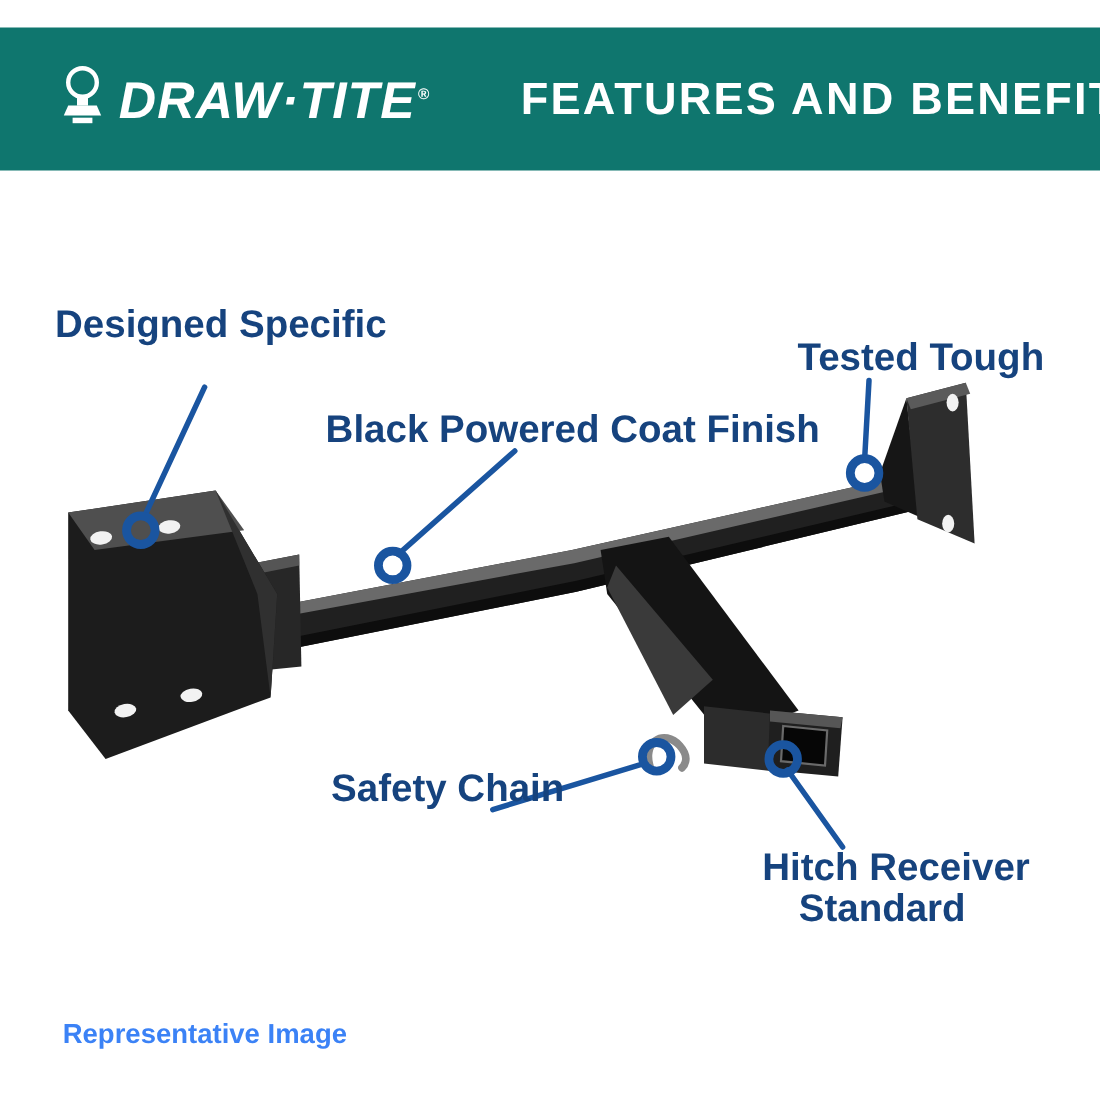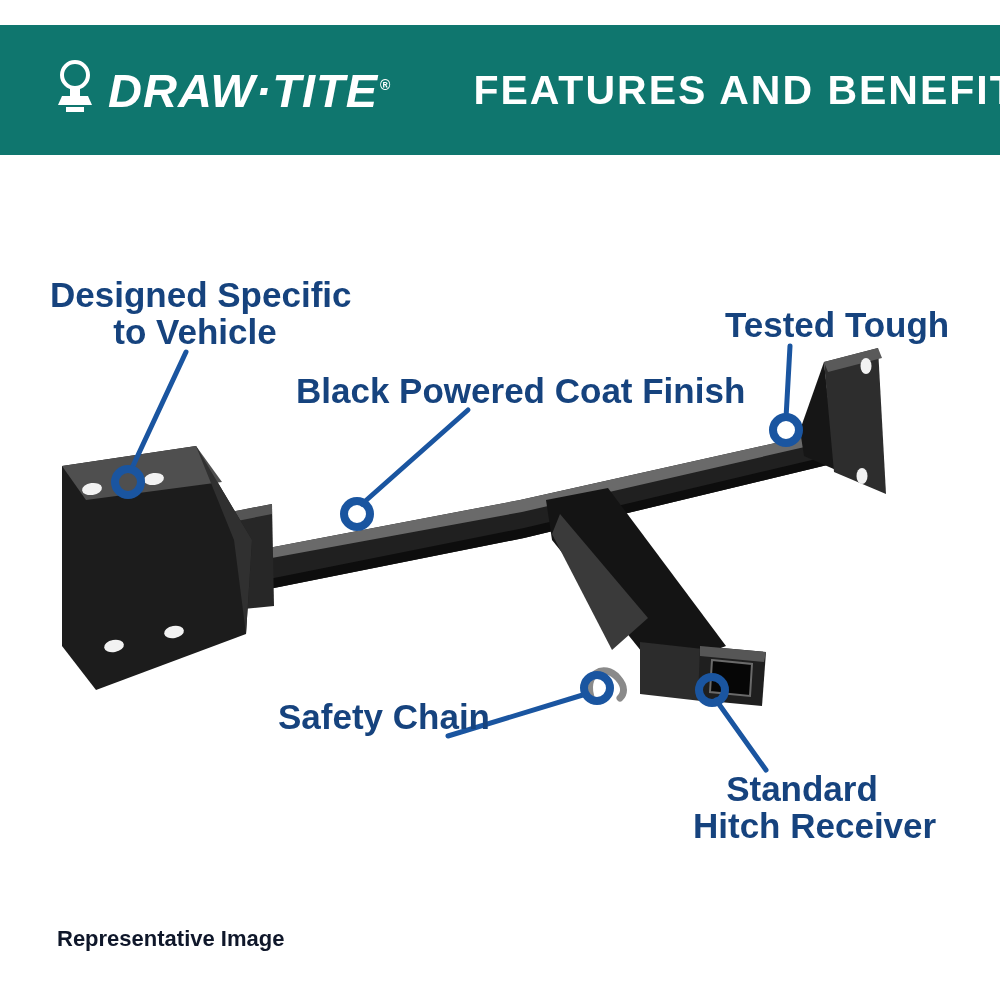--- a/index.html
+++ b/index.html
@@ -58,27 +58,27 @@
     color:#16437e;
     font-weight:bold;
     font-size:35px;
     line-height:37px;
     white-space:nowrap;
   }
   .callout.center{text-align:center;}
   #label-designed{left:50px;top:276px;width:290px;}
   #label-coat{left:296px;top:372px;}
   #label-tested{left:692px;top:306px;margin-left:33px;}
-  #label-safety{left:278px;top:698px;width:195px;}
+  #label-safety{left:301px;top:698px;width:195px;}
   #label-receiver{left:693px;top:770px;width:218px;}
   
   .footer-note{
     position:absolute;left:57px;top:926px;
-    color:#0f172a;
-    font-size:22px;
+    color:#3b82f6;
+    font-size:25px;
     font-weight:bold;
   }
 </style>
 </head>
 <body>
 
 <div class="page">
 
   <div class="header">
     <div class="logo">
@@ -151,35 +151,34 @@
       <circle cx="128" cy="482" r="13"></circle>
       <circle cx="357" cy="514" r="13"></circle>
       <circle cx="786" cy="430" r="13"></circle>
       <circle cx="597" cy="688" r="13"></circle>
       <circle cx="712" cy="690" r="13"></circle>
     </g>
   </svg>
 
   <div id="label-designed" class="callout center">
     <div>Designed Specific</div>
-    <div>to Vehicle</div>
   </div>
 
   <div id="label-coat" class="callout">
     <div>Black Powered Coat Finish</div>
   </div>
 
   <div id="label-tested" class="callout">
     <div>Tested Tough</div>
   </div>
 
   <div id="label-safety" class="callout center">
     <div>Safety Chain</div>
   </div>
 
   <div id="label-receiver" class="callout center">
+    <div>Hitch Receiver</div>
     <div>Standard</div>
-    <div>Hitch Receiver</div>
   </div>
 
   <div class="footer-note">Representative Image</div>
 
 </div>
 
 </body></html>

